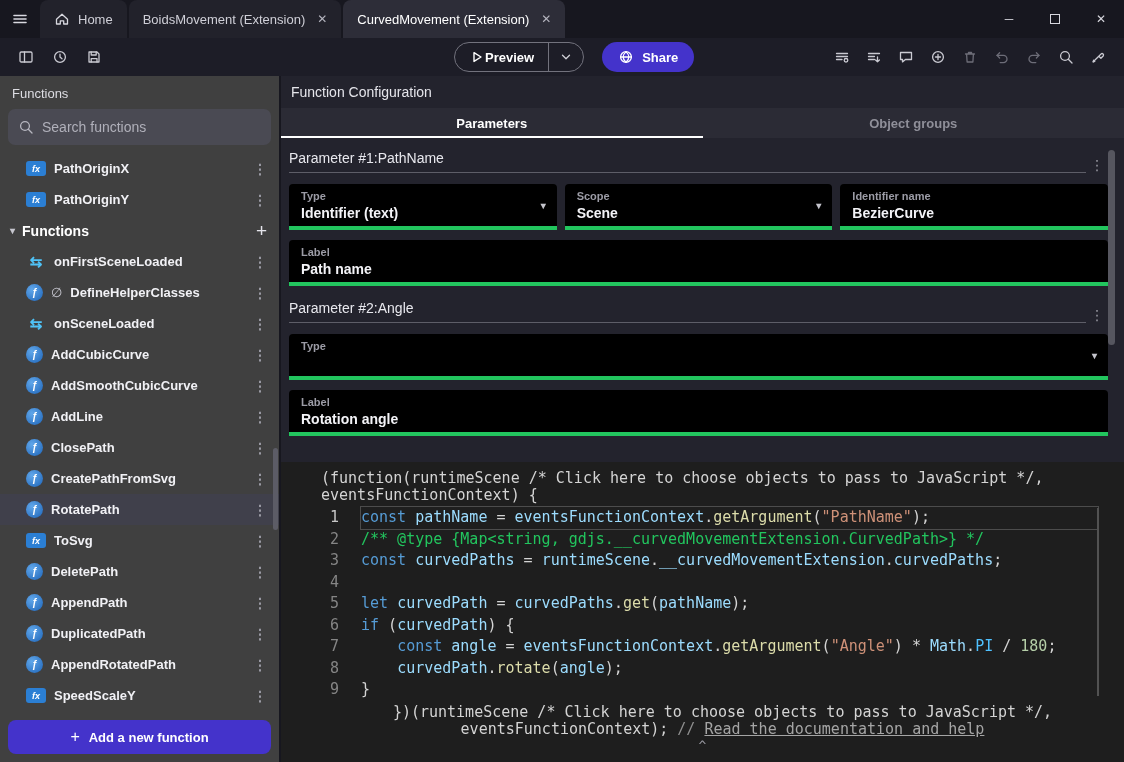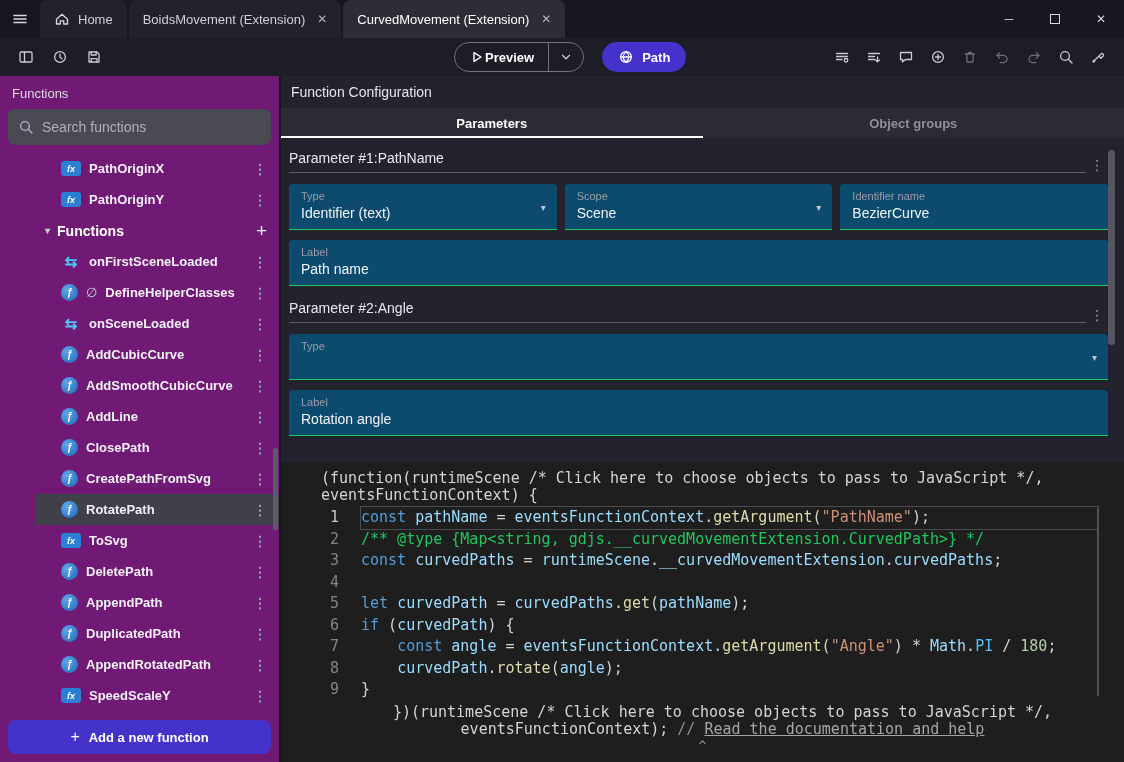--- a/index.html
+++ b/index.html
@@ -26,27 +26,27 @@
   .preview-group { display:flex; align-items:stretch; margin-left:340px; height:30px; border:1px solid #72727d; border-radius:16px; overflow:hidden; }
   .preview-main { display:flex; align-items:center; gap:0; padding:0 14px; color:#fff; font-size:13px; font-weight:bold; cursor:pointer; }
   .preview-caret { display:flex; align-items:center; padding:0 9px; border-left:1px solid #72727d; color:#cfcfd6; cursor:pointer; }
   .share-btn { margin-left:12px; display:flex; align-items:center; gap:8px; height:30px; padding:0 16px; background:#4433cb; border:none; border-radius:16px; color:#fff; font-size:13px; font-weight:bold; font-family:inherit; cursor:pointer; }
   .right-icons { margin-left:auto; display:flex; align-items:center; gap:4px; }
 
   
   .content { flex:1; display:flex; min-height:0; }
 
   
-  .sidebar { width:281px; flex:none; background:#701a75; display:flex; flex-direction:column; border-right:2px solid #17171f; position:relative; }
+  .sidebar { width:281px; flex:none; background:#404040; display:flex; flex-direction:column; border-right:2px solid #17171f; position:relative; }
   .sidebar-title { padding:10px 12px 8px; font-size:13px; color:#dddde3; }
   .search-box { margin:0 8px 8px; height:36px; background:#4a4a53; border-radius:7px; display:flex; align-items:center; gap:8px; padding:8px 10px; flex:none; }
   .search-box .s-icon { color:#b7b7c0; display:flex; }
   .search-box input { flex:1; background:transparent; border:none; outline:none; color:#eaeaee; font-size:14px; font-family:inherit; }
   .search-box input::placeholder { color:#b0b0ba; }
-  .fn-list { flex:1; overflow:hidden;margin-left:35px; }
+  .fn-list { flex:1; overflow:hidden; }
   .fn-row { height:31px; display:flex; align-items:center; gap:8px; padding:0 8px 0 26px; font-size:13px; font-weight:bold; color:#f1f1f5; cursor:pointer; white-space:nowrap; }
   .fn-row.selected { background:#40404b; }
   .fn-row .row-label { overflow:hidden; text-overflow:ellipsis; }
   .fn-row .dots-btn, .param-heading .dots-btn { margin-left:auto; color:#9a9aa4; font-size:14px; width:22px; text-align:center; cursor:pointer; flex:none; }
   .section-row { height:31px; display:flex; align-items:center; gap:7px; padding:0 12px 0 10px; font-size:14px; font-weight:bold; color:#fff; }
   .section-row .caret { color:#c6c6ce; font-size:10px; cursor:pointer; }
   .section-row .plus { margin-left:auto; color:#e5e5eb; font-size:19px; font-weight:normal; cursor:pointer; }
   .badge-fx { width:20px; height:15px; flex:none; border-radius:3px; background:#2b7fd4; color:#fff; font-size:9px; font-style:italic; font-weight:bold; display:flex; align-items:center; justify-content:center; }
   .badge-action { width:17px; height:17px; flex:none; border-radius:50%; background:radial-gradient(circle at 35% 32%, #61a7ea, #1d64b8); color:#fff; font-size:10px; font-style:italic; display:flex; align-items:center; justify-content:center; }
   .badge-event { width:20px; flex:none; color:#4fc3f7; font-size:15px; font-weight:bold; text-align:center; line-height:1; }
@@ -62,21 +62,21 @@
   .main-tab { flex:1; display:flex; align-items:center; justify-content:center; font-size:13px; font-weight:bold; color:#8f8f99; position:relative; cursor:pointer; }
   .main-tab.active { color:#ffffff; }
   .main-tab.active::after { content:""; position:absolute; left:0; right:0; bottom:0; height:2px; background:#ffffff; }
 
   .config { flex:none; padding:12px 16px 12px 8px; }
   .param-block { margin-bottom:14px; }
   .param-heading { display:flex; align-items:flex-end; margin-bottom:11px; }
   .ph-main { flex:1; display:flex; align-items:baseline; border-bottom:1px solid #5e5e68; padding-bottom:6px; font-size:14px; color:#e8e8ee; }
   .ph-name { cursor:text; }
   .fields { display:grid; gap:8px; margin-bottom:10px; }
-  .field { position:relative; height:46px; background:#0c4a6e; border-radius:4px 4px 0 0; border-bottom:1px solid #22c55e; padding:6px 12px; cursor:pointer; }
+  .field { position:relative; height:46px; background:#000000; border-radius:4px 4px 0 0; border-bottom:4px solid #22c55e; padding:6px 12px; cursor:pointer;font-weight:bold; }
   .field .flabel { font-size:11px; color:#9c9ca6; }
   .field .fvalue { font-size:14px; color:#f3f3f7; margin-top:3px; }
   .field .arrow { position:absolute; right:11px; top:50%; transform:translateY(-50%); color:#c4c4cc; font-size:10px; }
   .config-scrollbar { position:absolute; right:9px; top:74px; width:7px; height:195px; background:#56565f; border-radius:4px; z-index:5; }
 
   
   .editor { flex:1; min-height:0; background:#1e1e1e; color:#d4d4d4; font-family:"DejaVu Sans Mono","Liberation Mono",monospace; font-size:15px; padding-top:8px; position:relative; overflow:hidden; }
   .wrap-line { padding-left:40px; line-height:17px; white-space:pre; }
   .code-area { margin-top:3px; }
   .code-line { display:flex; height:21.5px; line-height:21.5px; white-space:pre; }
@@ -175,21 +175,21 @@
           </svg>
         </div>
     </div>
     <button class="share-btn">
       <span id="globe-icon">
           <svg width="16" height="16" viewBox="0 0 16 16" fill="none" stroke="currentColor" stroke-width="1.3" stroke-linecap="round" stroke-linejoin="round">
             <circle cx="8" cy="8" r="5.4"></circle>
             <path d="M2.6 8h10.8M8 2.6c-3.8 3.7-3.8 7.1 0 10.8M8 2.6c3.8 3.7 3.8 7.1 0 10.8"></path>
           </svg>
         </span>
-      <span>Path</span>
+      <span>Share</span>
     </button>
     <span class="right-icons" id="tb-right">
         <div class="tb-icon">
           <svg width="16" height="16" viewBox="0 0 16 16" fill="none" stroke="currentColor" stroke-width="1.3" stroke-linecap="round" stroke-linejoin="round">
             <path d="M2.5 4.5h11M2.5 7.5h11M2.5 10.5h5.5"></path>
             <circle cx="12" cy="11.3" r="1.8"></circle>
           </svg>
         </div>
         <div class="tb-icon">
           <svg width="16" height="16" viewBox="0 0 16 16" fill="none" stroke="currentColor" stroke-width="1.3" stroke-linecap="round" stroke-linejoin="round">

